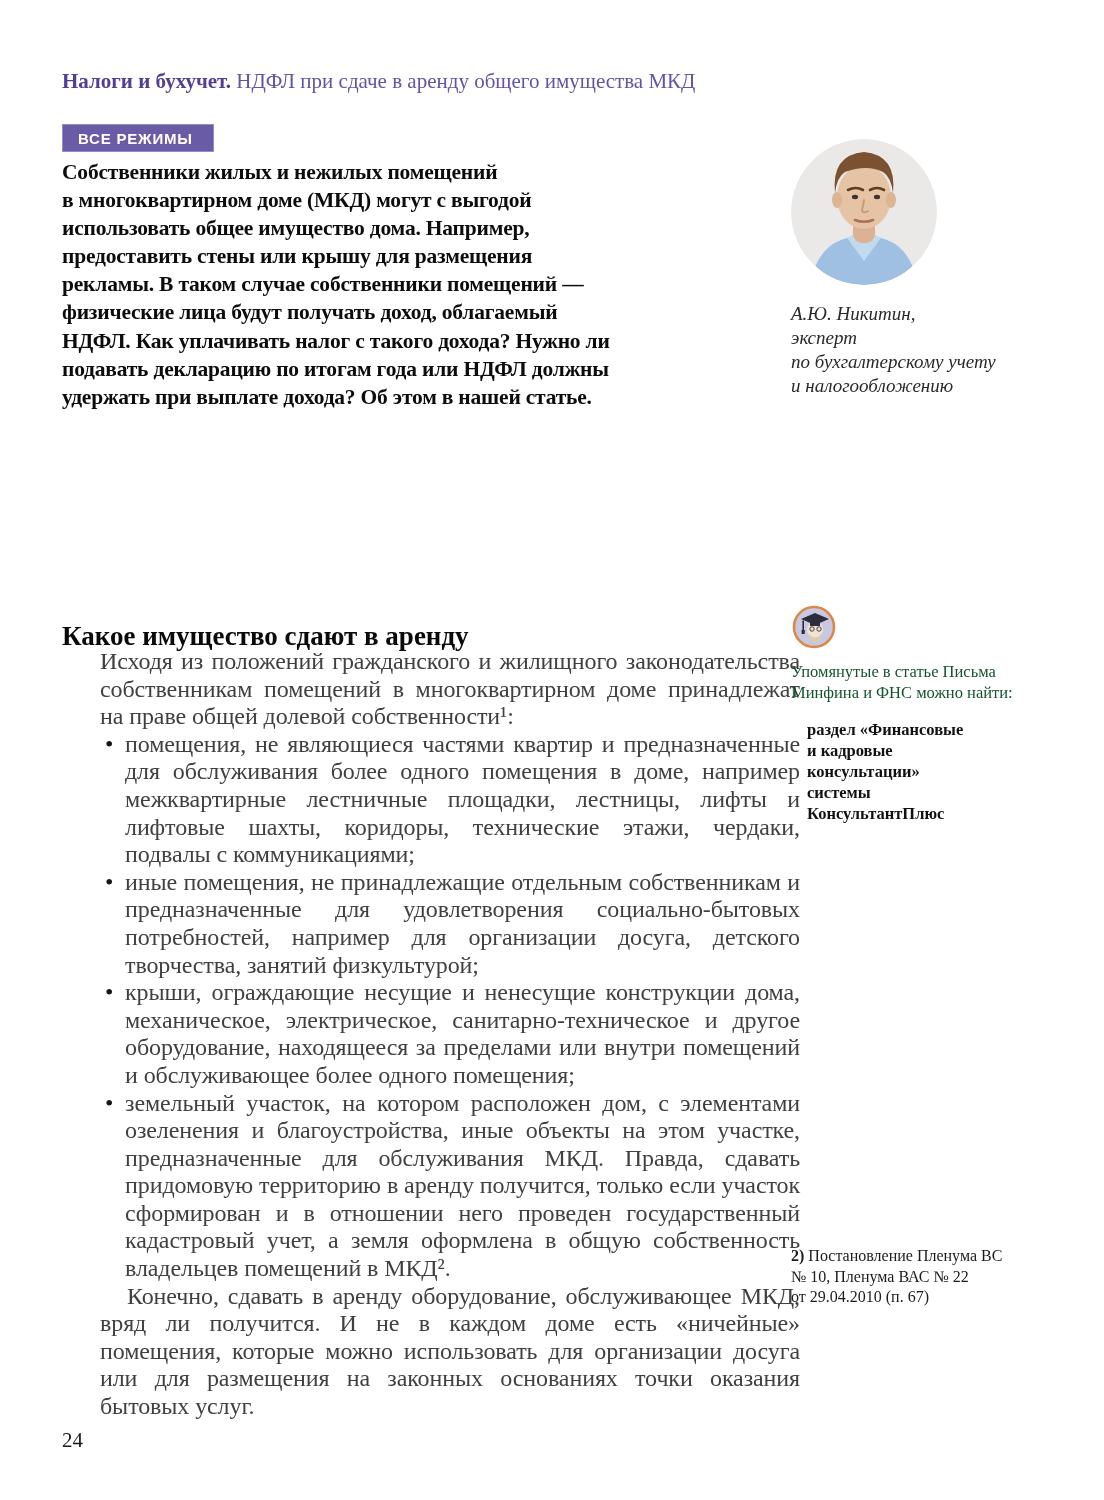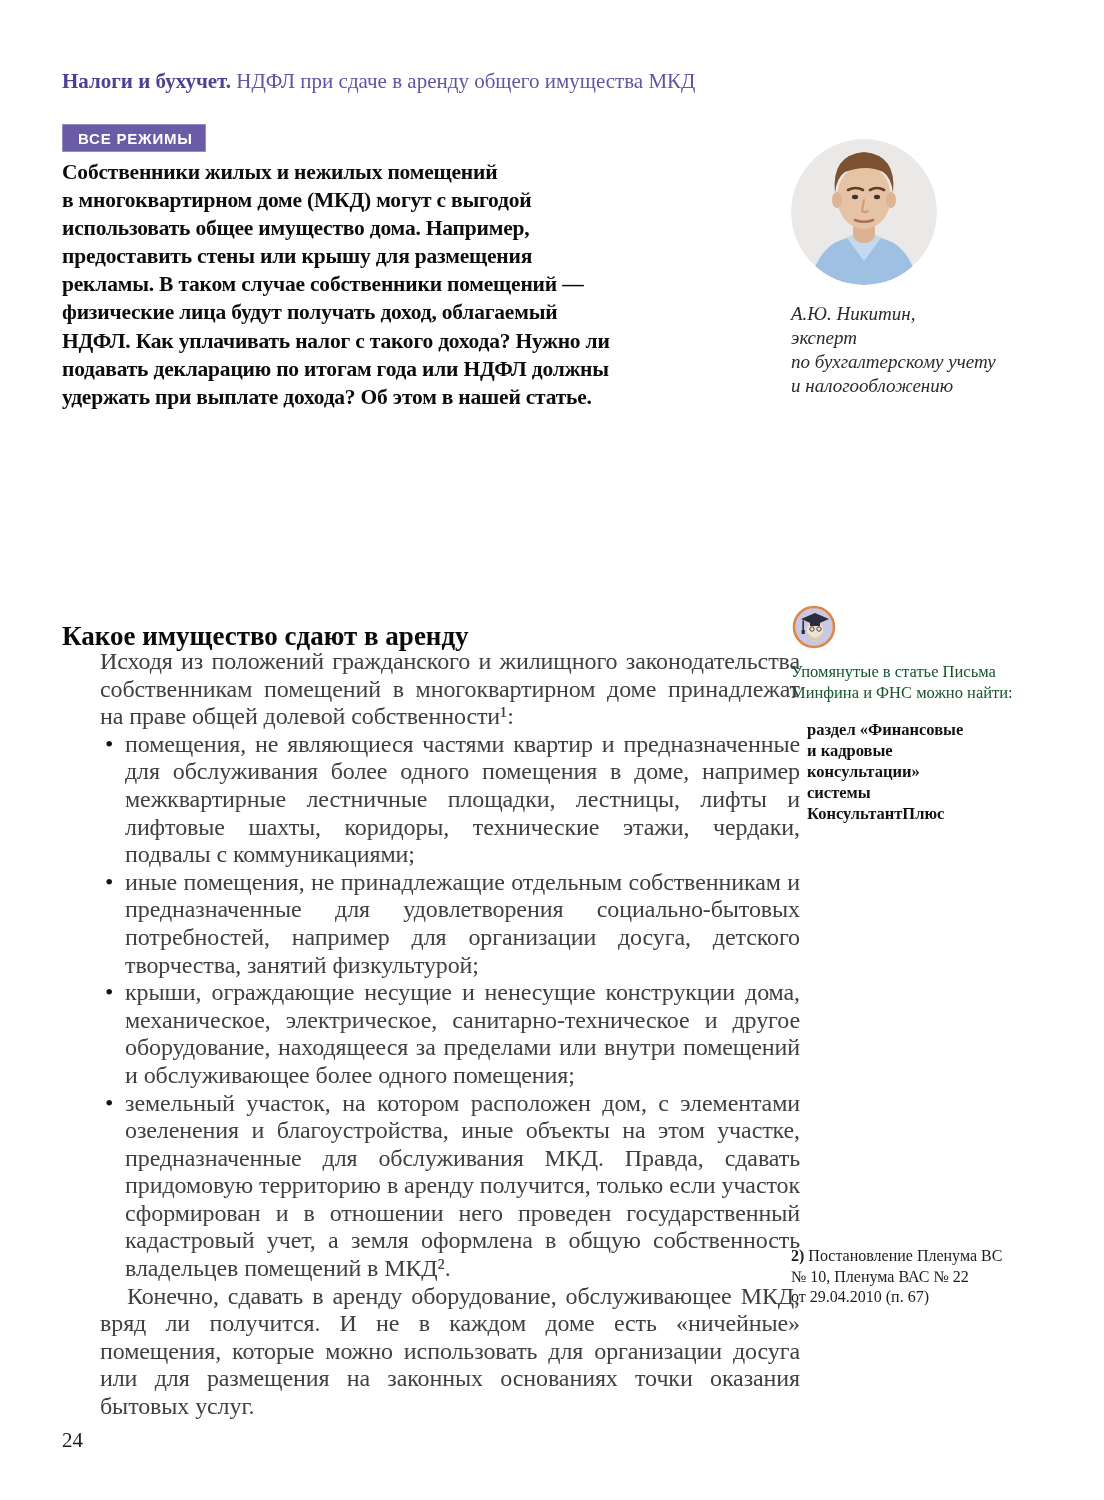--- a/index.html
+++ b/index.html
@@ -13,21 +13,21 @@
   
   .kicker{position:absolute;left:62px;top:68px;font-size:21px;line-height:26px;}
   .kicker .k-bold{font-weight:700;color:#523f92;}
   .kicker .k-rest{font-weight:400;color:#6452a2;}
 
   
   .badge{
     position:absolute;left:62px;top:124px;
     background:#6a5ba6;border:1px solid #978bc4;color:#fff;
     font-family:"Liberation Sans", sans-serif;font-weight:700;
-    font-size:15px;letter-spacing:.8px;padding:5px 12px 4px 15px;text-align:center;
+    font-size:15px;letter-spacing:.8px;padding:5px 20px 4px 15px;text-align:center;
   }
 
   
   .lead{
     position:absolute;left:62px;top:158px;width:690px;
     font-weight:700;font-size:21.5px;line-height:28.1px;color:#0c0c0c;
     white-space:pre-line;letter-spacing:-0.2px;
   }
 
   

